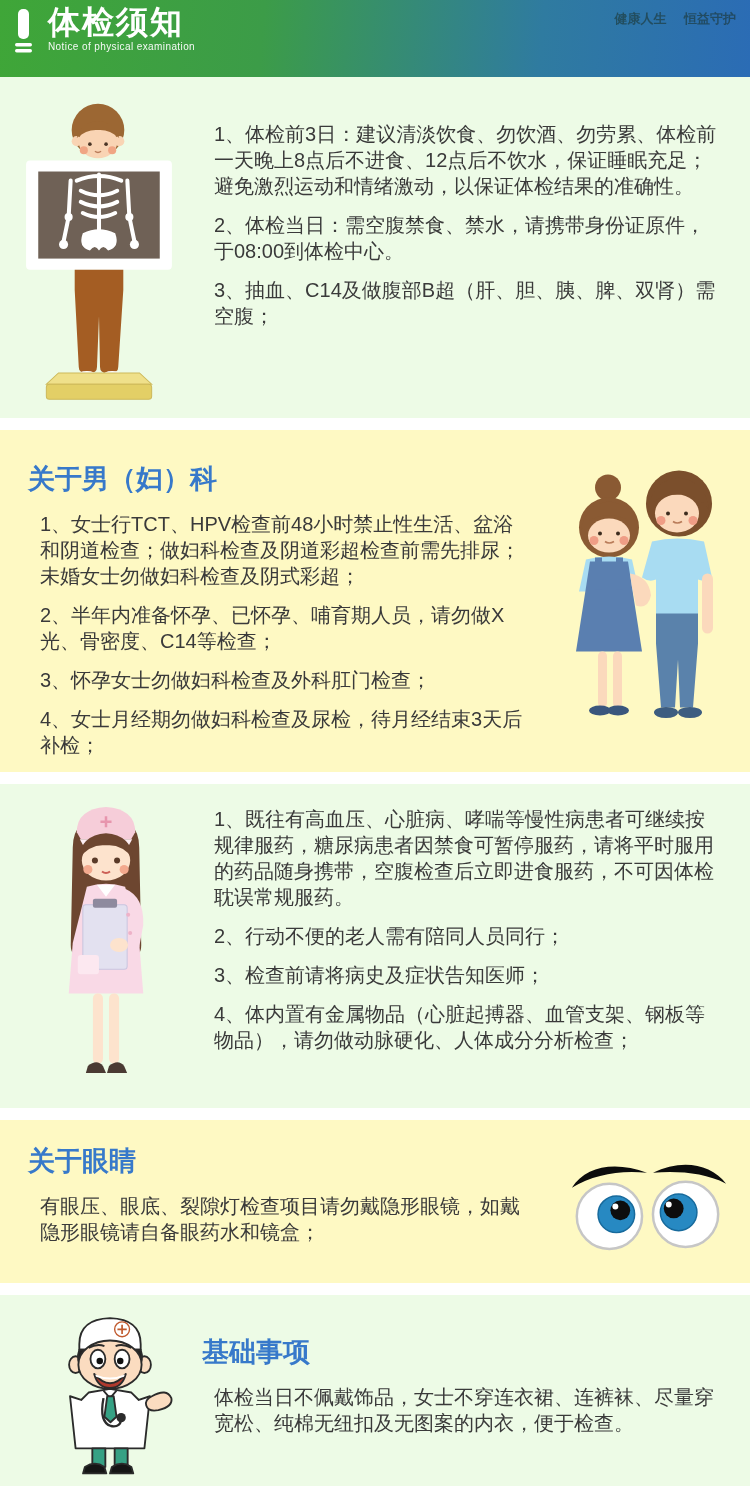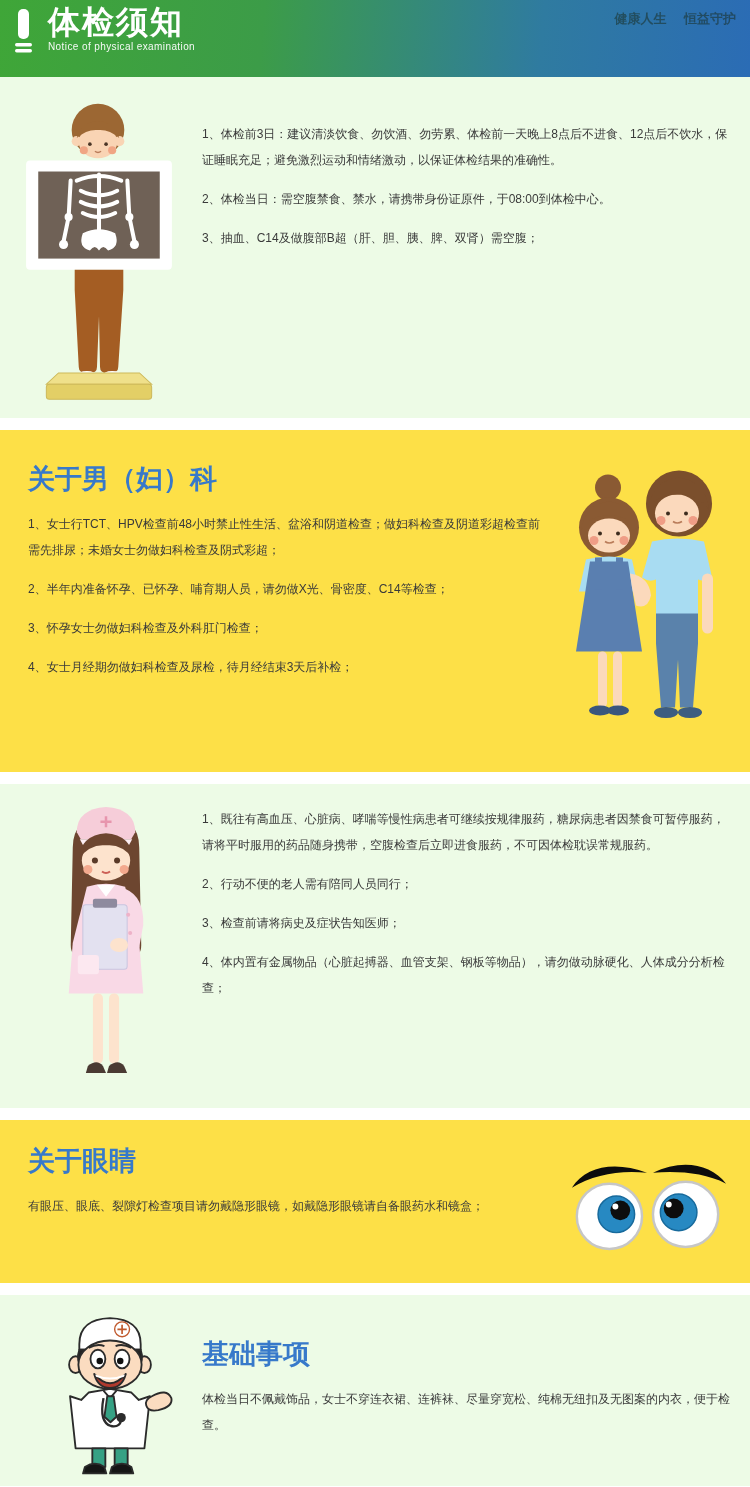--- a/index.html
+++ b/index.html
@@ -13,31 +13,31 @@
   .header-titles{position:absolute;left:48px;top:4px;}
   .header-title{font-size:32px;font-weight:bold;letter-spacing:2px;line-height:36px;}
   .header-subtitle{font-size:10px;letter-spacing:.4px;margin-top:1px;opacity:.95;}
   .header-tagline{position:absolute;right:14px;top:10px;font-size:13px;font-weight:bold;
     color:rgba(25,45,35,.55);}
   .header-tagline span{margin-left:14px;}
 
   
   .sec{position:relative;box-sizing:border-box;width:750px;}
   .sec.green{background:#edfbe6;}
-  .sec.blue{background:#fde047;}
+  .sec.blue{background:#fef9c3;}
   .gap{height:12px;background:#fff;}
   .sec h2{margin:0 0 16px;font-size:27px;line-height:31px;color:#3779ca;font-weight:bold;}
-  .sec p{margin:0 0 13px;font-size:12px;line-height:26px;color:#3a3a3a;}
+  .sec p{margin:0 12px 13px;font-size:20px;line-height:26px;color:#3a3a3a;}
   .illus{position:absolute;}
 
   #sec-diet{height:341px;padding:44px 15px 0 202px;}
   #sec-gyn{height:342px;padding:34px 205px 0 28px;}
   #sec-special{height:324px;padding:22px 15px 0 202px;}
   #sec-eyes{height:163px;padding:26px 215px 0 28px;}
-  #sec-basic{height:191px;padding:44px 15px 0 202px;}
+  #sec-basic{height:191px;padding:44px 15px 0 202px;font-family:Liberation Mono, monospace;}
 
   #illus-xray{left:18px;top:22px;}
   #illus-couple{left:546px;top:24px;}
   #illus-nurse{left:30px;top:8px;}
   #illus-eyes{left:558px;top:26px;}
   #illus-doctor{left:34px;top:12px;}
 
   .footer-strip{height:16px;background:#ffffff;}
 </style>
 </head>

